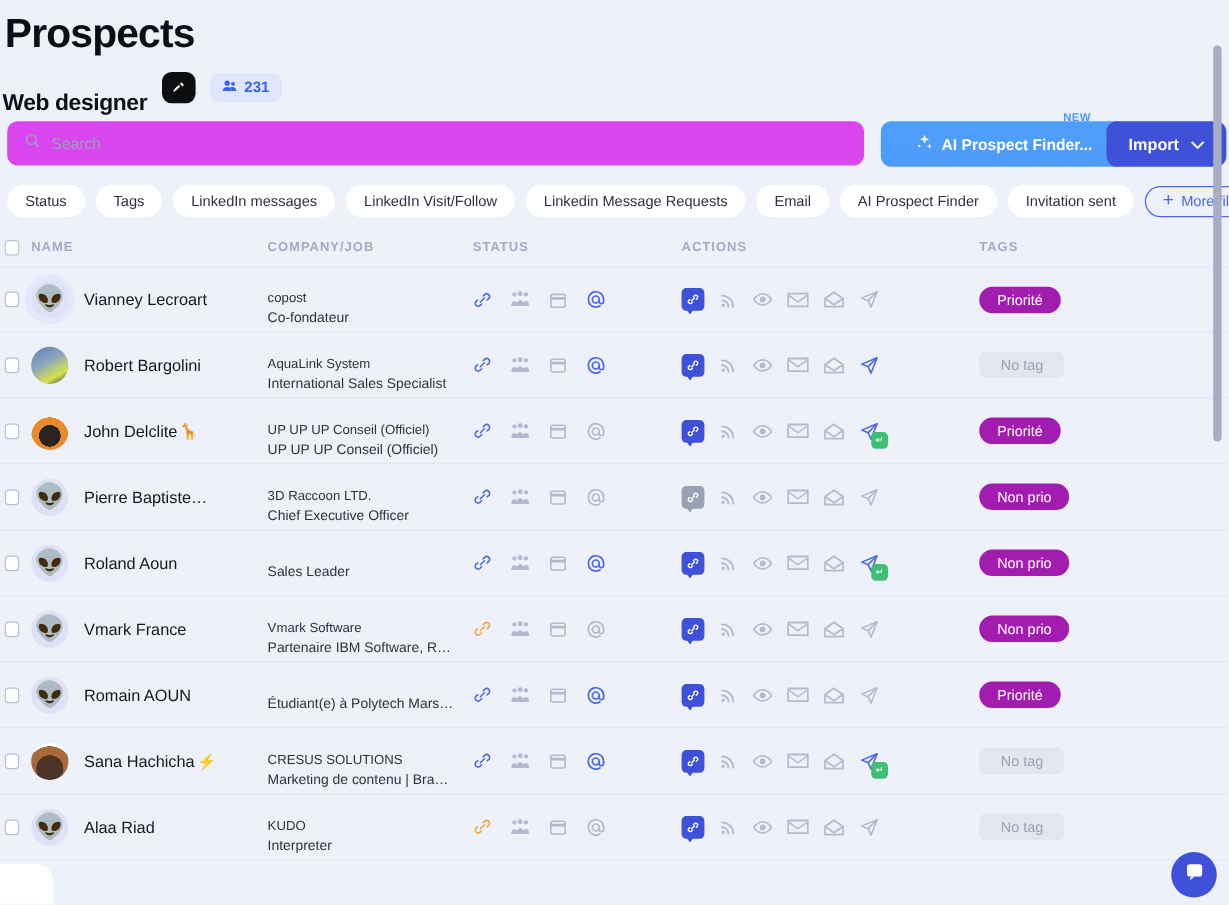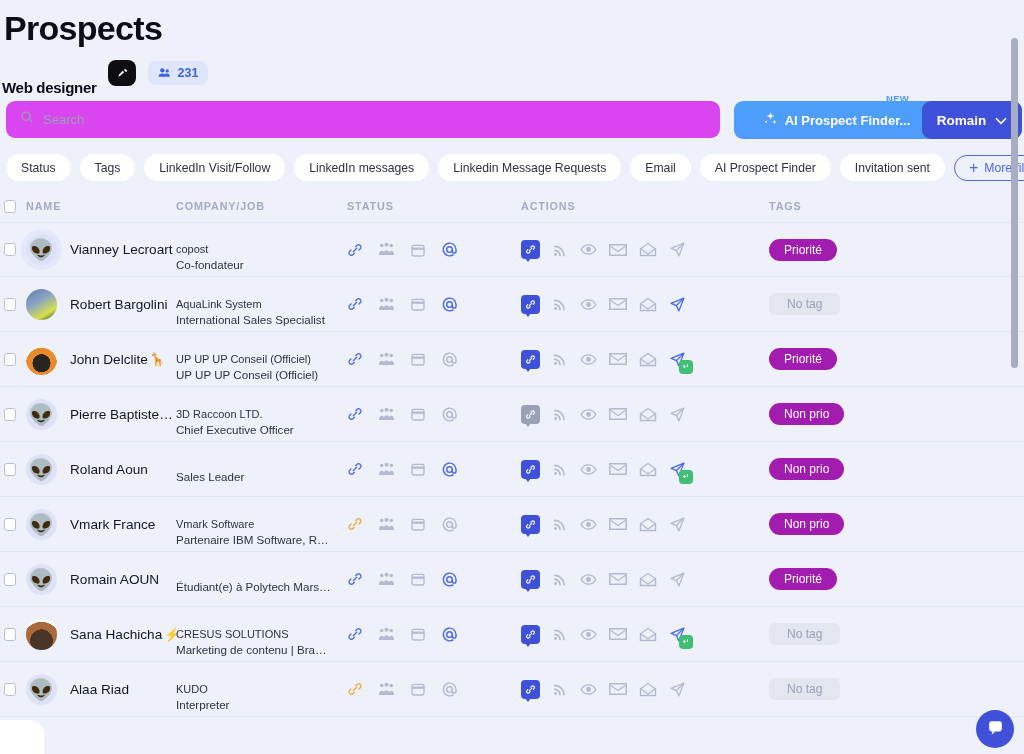--- a/index.html
+++ b/index.html
@@ -14,21 +14,21 @@
   
   .page-title {
     font-size: 34px; font-weight: bold; color: #0b0d17;
     letter-spacing: -0.7px;
     padding: 6px 0 0 4px; line-height: 44px;
   }
   .subhead {
     display: flex; align-items: center; gap: 12px;
     padding: 6px 0 0 2px; height: 40px;
   }
-  .subhead-name { font-size: 15px; font-weight: bold; color: #0b0d17; letter-spacing: -0.3px; margin-top: 28px; }
+  .subhead-name { font-size: 19px; font-weight: bold; color: #0b0d17; letter-spacing: -0.3px; margin-top: 28px; }
   .black-chip {
     width: 28px; height: 26px; border-radius: 8px; background: #0e0e11;
     display: flex; align-items: center; justify-content: center;
   }
   .black-chip svg { display: block; }
   .count-chip {
     background: #dfe5fb; border-radius: 8px; height: 24px;
     display: flex; align-items: center; gap: 6px;
     padding: 0 10px;
   }
@@ -88,21 +88,21 @@
   }
   .chip.more .plus { font-size: 16px; line-height: 0; font-weight: 500; }
 
   
   .table-wrap { position: absolute; top: 190px; left: 0; width: 1024px; height: 564px; }
   .thead {
     display: flex; align-items: center; height: 32px;
     font-size: 10.8px; letter-spacing: 0.85px; color: #a3abc4; font-weight: bold;
   }
   .col-check { width: 26px; padding-left: 4px; flex: none; }
-  .col-name  { width: 150px; flex: none; }
+  .col-name  { width: 197px; flex: none; }
   .col-comp  { width: 171px; flex: none; }
   .col-stat  { width: 174px; flex: none; }
   .col-act   { width: 248px; flex: none; }
   .col-tags  { width: 200px; flex: none; }
 
   .chk {
     width: 12px; height: 13px; border: 1.3px solid #b9c0d6;
     border-radius: 3px; background: #fff; cursor: pointer; display: block;
   }
 
@@ -224,33 +224,33 @@
     <svg width="15" height="15" viewBox="0 0 24 24" fill="#fff">
       <path d="M12 2l1.6 4.4L18 8l-4.4 1.6L12 14l-1.6-4.4L6 8l4.4-1.6z"></path>
       <path d="M18.5 14l.9 2.4 2.4.9-2.4.9-.9 2.4-.9-2.4-2.4-.9 2.4-.9z"></path>
       <circle cx="5" cy="17" r="1.5"></circle>
     </svg>
   </span>
   <span>AI Prospect Finder...</span>
 </button>
 
 <button class="import-btn">
-  <span>Romain</span>
+  <span>Import</span>
   <span>
     <svg width="12" height="8" viewBox="0 0 16 10" fill="none" stroke="#fff" stroke-width="2.2" stroke-linecap="round">
       <path d="M2 2l6 6 6-6"></path>
     </svg>
   </span>
 </button>
 
 <div class="chips">
   <div class="chip">Status</div>
   <div class="chip">Tags</div>
+  <div class="chip">LinkedIn messages</div>
   <div class="chip">LinkedIn Visit/Follow</div>
-  <div class="chip">LinkedIn messages</div>
   <div class="chip">Linkedin Message Requests</div>
   <div class="chip">Email</div>
   <div class="chip">AI Prospect Finder</div>
   <div class="chip">Invitation sent</div>
   <div class="chip more">
     <span class="plus">+</span>
     <span>More filters</span>
   </div>
 </div>
 

